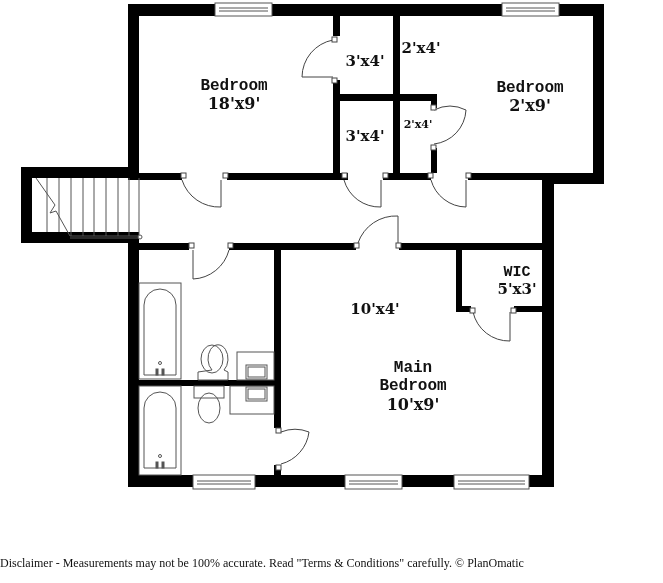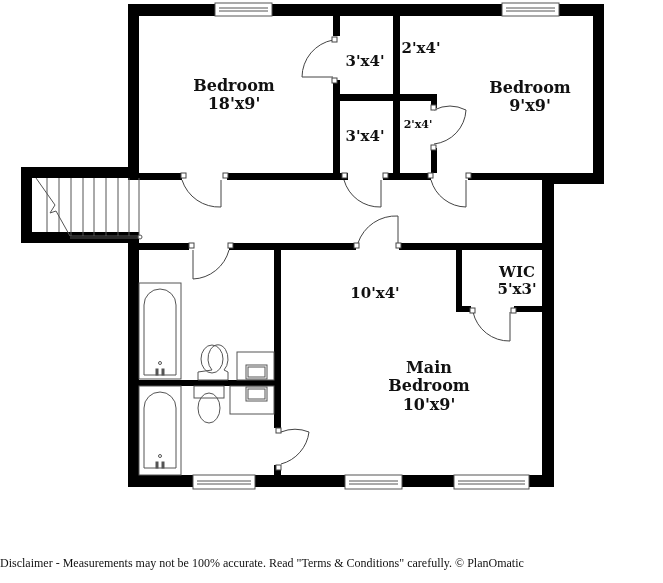--- a/index.html
+++ b/index.html
@@ -1,20 +1,20 @@
 <!DOCTYPE html>
 <html><head>
 <meta charset="utf-8">
 <style>
   html, body { margin:0; padding:0; background:#ffffff; }
   body { width:663px; height:583px; position:relative; overflow:hidden; font-family:"DejaVu Serif","Liberation Serif",serif; }
   #plan { position:absolute; left:0; top:0; width:663px; height:583px; }
   .lbl { position:absolute; text-align:center; font-weight:bold; color:#111; line-height:1.15; font-family:"DejaVu Serif","Liberation Serif",serif; white-space:nowrap; transform:translateX(-50%); }
   .lbl .dim { display:block; }
-  .lbl .name { display:block; }
+  .lbl .name { display:block;font-family:Liberation Mono, monospace; }
   .big { font-size:16px; }
   .mid { font-size:15px; }
   .small { font-size:11px; }
   #disclaimer { position:absolute; left:0; top:556px; width:663px; text-align:left; font-size:12px; color:#111; font-family:"Liberation Serif","DejaVu Serif",serif; white-space:nowrap; }
 </style>
 </head>
 <body>
 
 <svg id="plan" viewBox="0 0 663 583" xmlns="http://www.w3.org/2000/svg">
 
@@ -205,40 +205,40 @@
       </g>
   </g>
 </svg>
 
 <div class="lbl big" style="left:234px; top:77px;">
   <span class="name">Bedroom</span>
   <span class="dim">18'x9'</span>
 </div>
 <div class="lbl big" style="left:530px; top:79px;">
   <span class="name">Bedroom</span>
-  <span class="dim">9'x9'</span>
+  <span class="dim">2'x9'</span>
 </div>
 <div class="lbl mid" style="left:365px; top:53px;">
   <span class="dim">3'x4'</span>
 </div>
 <div class="lbl mid" style="left:421px; top:40px;">
   <span class="dim">2'x4'</span>
 </div>
 <div class="lbl mid" style="left:365px; top:128px;">
   <span class="dim">3'x4'</span>
 </div>
 <div class="lbl small" style="left:418px; top:119px;">
   <span class="dim">2'x4'</span>
 </div>
-<div class="lbl mid" style="left:375px; top:285px;text-align:right;">
+<div class="lbl mid" style="left:375px; top:301px;text-align:right;">
   <span class="dim">10'x4'</span>
 </div>
 <div class="lbl mid" style="left:517px; top:264px;">
   <span class="name">WIC</span>
   <span class="dim">5'x3'</span>
 </div>
-<div class="lbl big" style="left:413px; top:359px;margin-left:16px;">
+<div class="lbl big" style="left:413px; top:359px;">
   <span class="name">Main</span>
   <span class="name">Bedroom</span>
   <span class="dim">10'x9'</span>
 </div>
 
 <div id="disclaimer">Disclaimer - Measurements may not be 100% accurate. Read "Terms &amp; Conditions" carefully. © PlanOmatic</div>
 
 </body></html>

